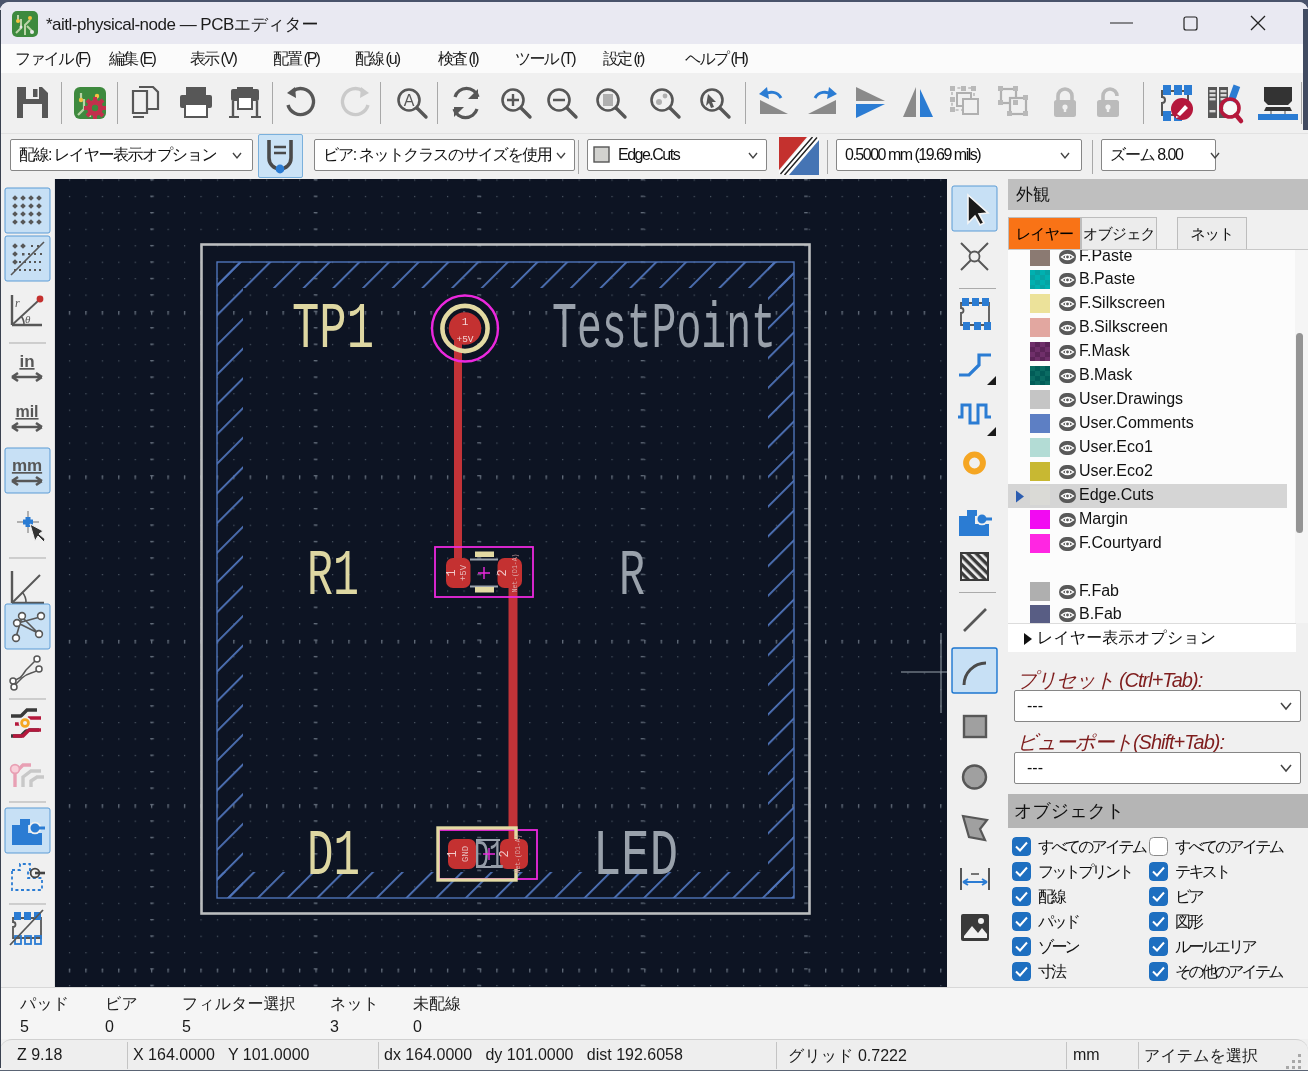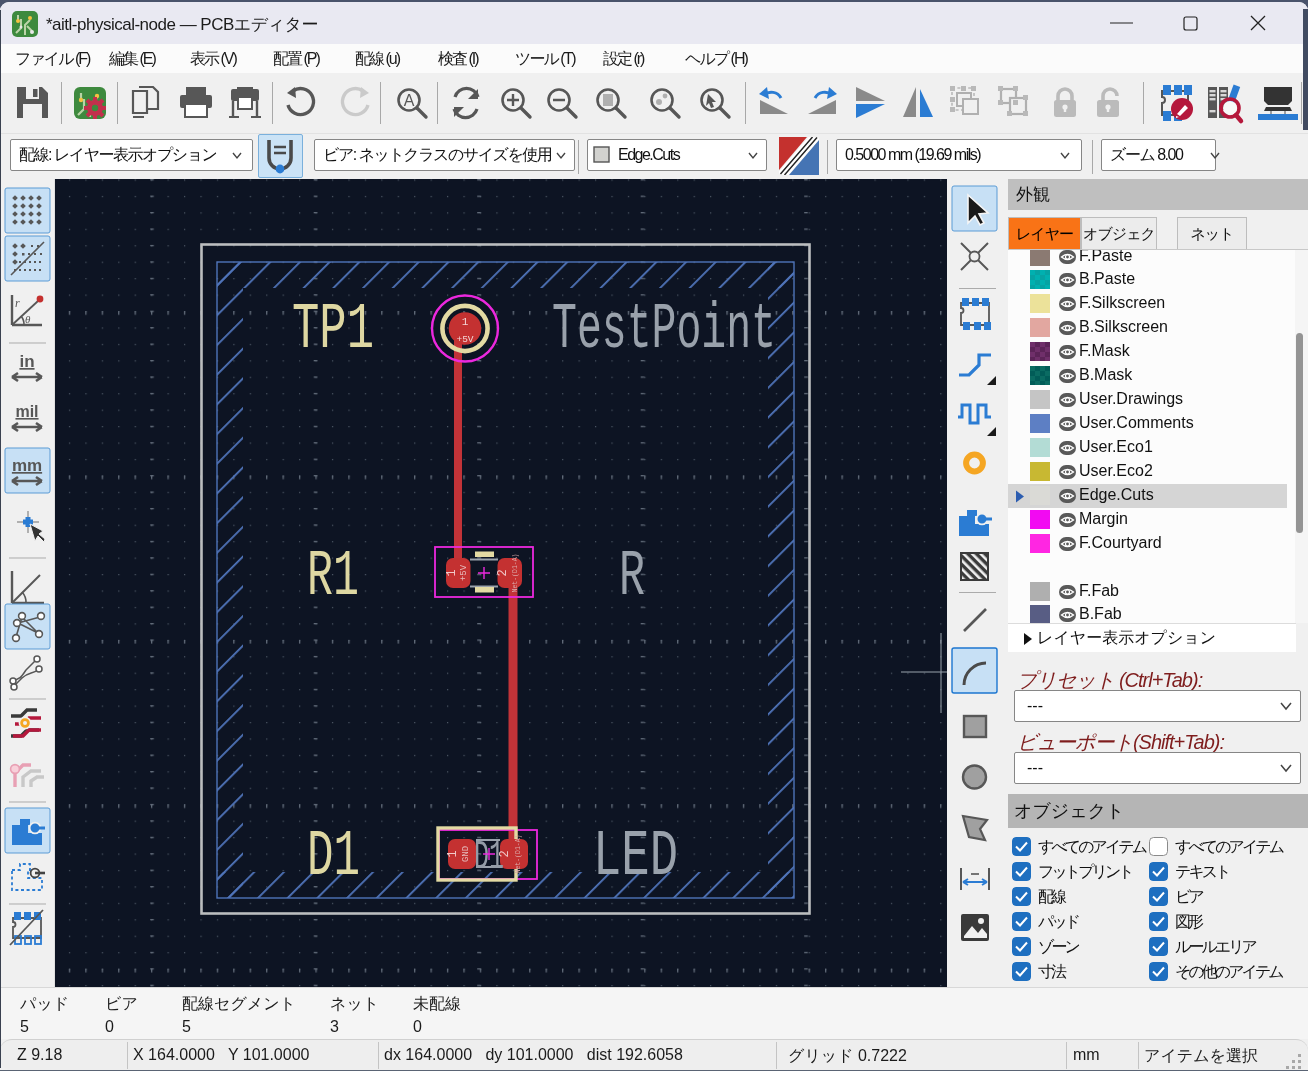--- a/index.html
+++ b/index.html
@@ -846,21 +846,21 @@
           <use href="#ck"></use>
         </svg>
         <span class="cbl" style="left:167px;top:134px">その他のアイテム</span>
     </div>
   </div>
   <div id="status1" class="abs">
     <span class="abs" style="left:20px;top:6px">パッド</span>
       <span class="abs" style="left:20px;top:30px">5</span>
     <span class="abs" style="left:105px;top:6px">ビア</span>
       <span class="abs" style="left:105px;top:30px">0</span>
-    <span class="abs" style="left:182px;top:6px">配線セグメント</span>
+    <span class="abs" style="left:182px;top:6px">フィルター選択</span>
       <span class="abs" style="left:182px;top:30px">5</span>
     <span class="abs" style="left:330px;top:6px">ネット</span>
       <span class="abs" style="left:330px;top:30px">3</span>
     <span class="abs" style="left:413px;top:6px">未配線</span>
       <span class="abs" style="left:413px;top:30px">0</span>
   </div>
   <div id="status2" class="abs">
     <span class="s2t" style="left:17px">Z 9.18</span>
     <div class="s2sep" style="left:127px"></div>
     <span class="s2t" style="left:133px">X 164.0000&nbsp;&nbsp; Y 101.0000</span>

